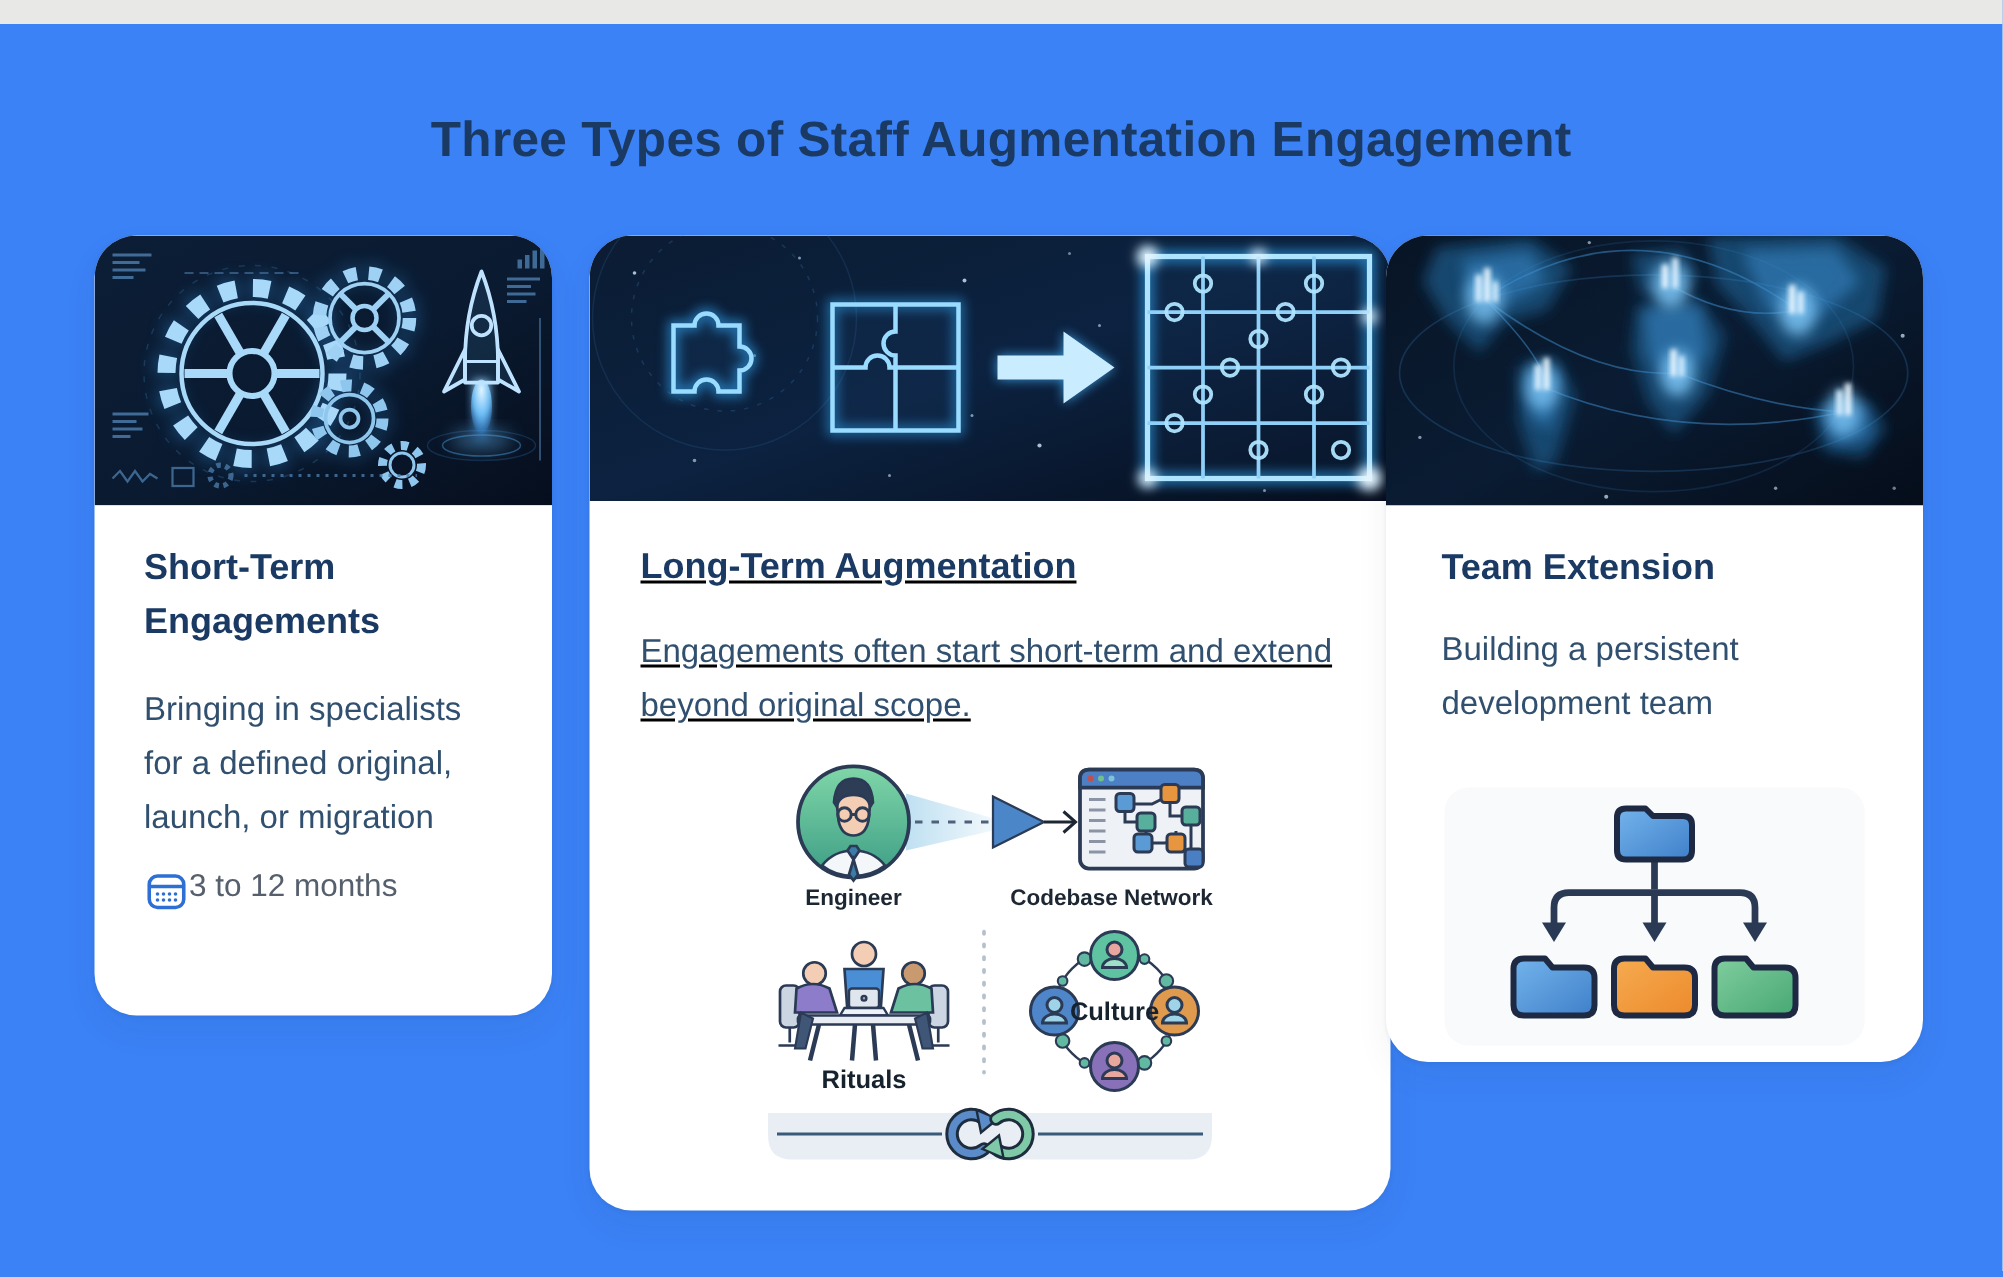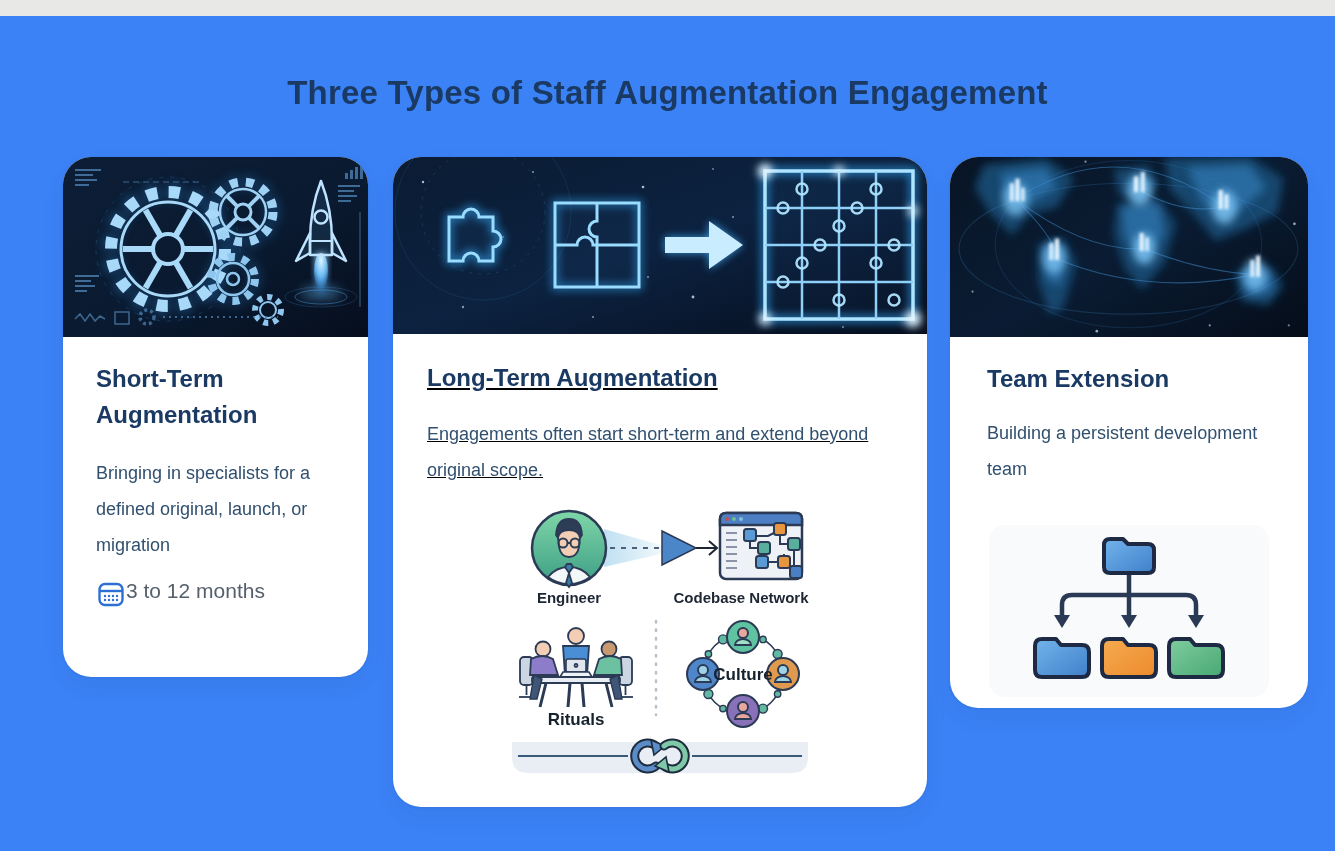--- a/index.html
+++ b/index.html
@@ -5,35 +5,35 @@
   html,body{margin:0;padding:0;background:#e8e8e6;}
   .canvas{position:relative;width:1335px;height:851px;background:#3b82f6;overflow:hidden;
           font-family:"Liberation Sans", sans-serif;margin-top:16px;}
   .page-title{position:absolute;top:58px;left:0;width:100%;text-align:center;margin:0;
               font-size:33px;font-weight:700;color:#1a3a64;letter-spacing:.2px;}
   .card{position:absolute;background:#ffffff;border-radius:28px;
         box-shadow:0 1px 3px rgba(25,40,65,.08),0 10px 24px rgba(25,40,65,.05);}
   .card-img{border-radius:28px 28px 0 0;overflow:hidden;height:180px;}
   .card-img svg{display:block;width:100%;height:100%;}
   .card h2{font-size:24px;line-height:36px;color:#1a3a64;margin:0;font-weight:700;}
-  .card p{font-size:18px;line-height:36px;color:#31506f;margin:0;font-weight:400;}
+  .card p{font-size:22px;line-height:36px;color:#31506f;margin:0;font-weight:400;}
 
   .c1{left:63px;top:141px;width:305px;height:520px;}
   .c1 .body{padding:24px 33px 0;}
   .c1 p{margin-top:22px;width:220px;}
   .duration{display:flex;margin-top:16px;
             color:#56606d;font-size:21px;}
 
   .c2{left:393px;top:141px;width:534px;height:650px;text-decoration:underline;}
   .c2 .card-img{height:177px;}
   .c2 .body{padding:26px 34px 0;}
   .c2 p{margin-top:20px;width:464px;}
   .illu{display:block;margin:15px auto 0;}
 
-  .c3{left:950px;top:141px;width:358px;height:551px;}
+  .c3{left:924px;top:141px;width:358px;height:551px;}
   .c3 .body{padding:24px 37px 0;}
   .c3 p{margin-top:18px;}
   .folder-box{width:280px;height:172px;background:#f9fafb;border-radius:16px;
               margin:38px auto 0;display:flex;align-items:center;justify-content:center;}
 </style>
 </head>
 <body>
 
 <div class="canvas">
   <h1 class="page-title">Three Types of Staff Augmentation Engagement</h1>
@@ -140,21 +140,21 @@
           <polyline points="12,162 17,157 22,164 27,157 32,164 37,159 42,162" stroke-width="1.5"></polyline>
           <rect x="52" y="155" width="14" height="12" stroke-width="1.5"></rect>
           <circle cx="84" cy="160" r="7" stroke-width="3.5" stroke-dasharray="3 3"></circle>
           <line x1="100" y1="160" x2="215" y2="160" stroke-width="2" stroke-dasharray="2 4"></line>
           <line x1="297" y1="55" x2="297" y2="150" stroke-width="1"></line>
           <line x1="60" y1="25" x2="140" y2="25" stroke-width="1" stroke-dasharray="6 4"></line>
         </g>
       </svg>
     </div>
     <div class="body">
-      <h2>Short-Term Augmentation</h2>
+      <h2>Short-Term Engagements</h2>
       <p>Bringing in specialists for a defined original, launch, or migration</p>
       <div class="duration">
         <span style="display:inline-flex;">
           <svg width="30" height="30" viewBox="0 0 30 30">
             <rect x="3.5" y="5" width="23" height="21" rx="5.5" fill="none" stroke="#2e6fd6" stroke-width="2.4"></rect>
             <line x1="3.5" y1="12" x2="26.5" y2="12" stroke="#2e6fd6" stroke-width="2.4"></line>
             <g fill="#2e6fd6">
               <circle cx="9" cy="17" r="1.2"></circle>
                 <circle cx="13" cy="17" r="1.2"></circle>
                 <circle cx="17" cy="17" r="1.2"></circle>

